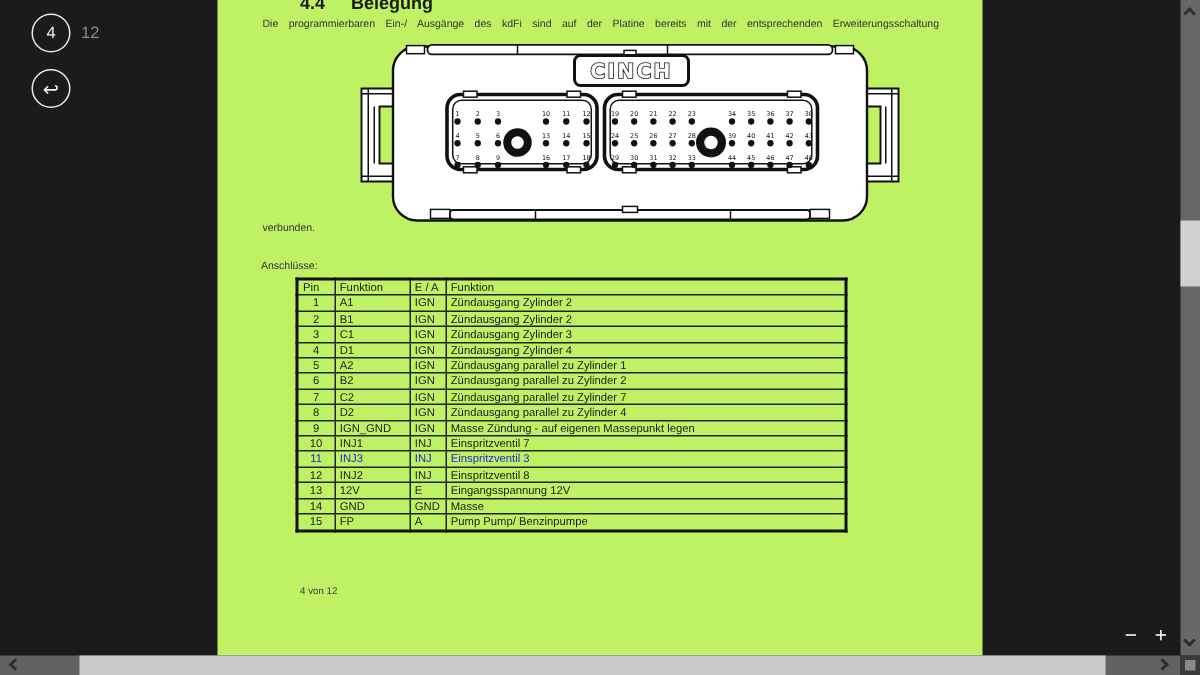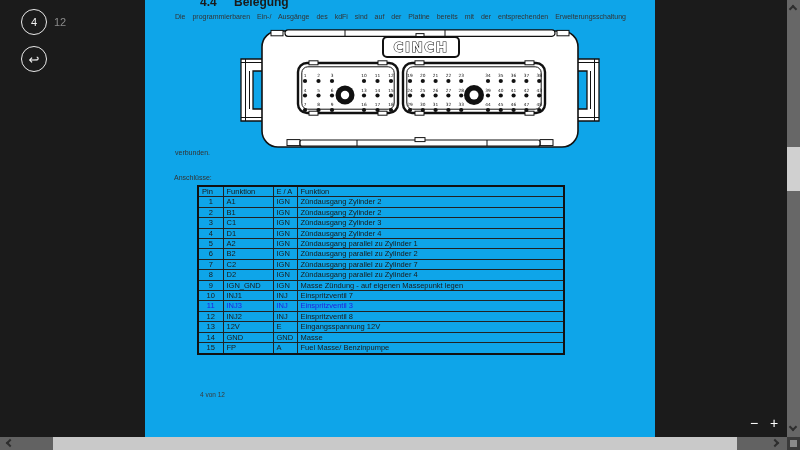--- a/index.html
+++ b/index.html
@@ -7,21 +7,21 @@
   body { background:#1b1b1b; font-family:"Liberation Sans", sans-serif; position:relative; }
 
   
   .nav-circle { position:absolute; width:26px; height:26px; border:1px solid #e9e9e9; border-radius:50%;
     color:#f2f2f2; display:flex; align-items:center; justify-content:center; cursor:pointer; }
   #page-circle { left:21px; top:9px; font-size:11px; }
   #back-circle { left:21px; top:46px; font-size:13px; }
   #page-total { position:absolute; left:54px; top:16px; color:#8a8a8a; font-size:11px; }
 
   
-  .page { position:absolute; left:145px; top:0; width:510px; height:437px; background:#0ea5e9;
+  .page { position:absolute; left:145px; top:0; width:510px; height:437px; background:#bef264;
     overflow:hidden; color:#1a1a1a; }
   .doc-title { position:absolute; left:55px; top:-5px; font-size:12px; font-weight:bold; white-space:nowrap; }
   .doc-title .sec-no { display:inline-block; }
   .doc-title .sec-name { display:inline-block; margin-left:14px; }
   .intro { position:absolute; left:30px; top:13px; width:451px; font-size:7px; color:#333;
     text-align:justify; text-align-last:justify; white-space:nowrap; }
   .verbunden { position:absolute; left:30px; top:149px; font-size:7px; color:#333; }
   .anschluesse { position:absolute; left:29px; top:174px; font-size:7px; color:#333; }
   .page-footer { position:absolute; left:55px; top:391px; font-size:6.5px; color:#3a3a3a; }
 
@@ -333,21 +333,21 @@
         <tr>
           <td class="c0">14</td>
           <td class="c1">GND</td>
           <td class="c2">GND</td>
           <td class="c3">Masse</td>
         </tr>
         <tr>
           <td class="c0">15</td>
           <td class="c1">FP</td>
           <td class="c2">A</td>
-          <td class="c3">Fuel Masse/ Benzinpumpe</td>
+          <td class="c3">Pump Pump/ Benzinpumpe</td>
         </tr>
       </tbody>
   </table>
 
   <div class="page-footer">4 von 12</div>
 </div>
 
 <div class="zoom-btn" id="zoom-minus">−</div>
 <div class="zoom-btn" id="zoom-plus">+</div>
 

